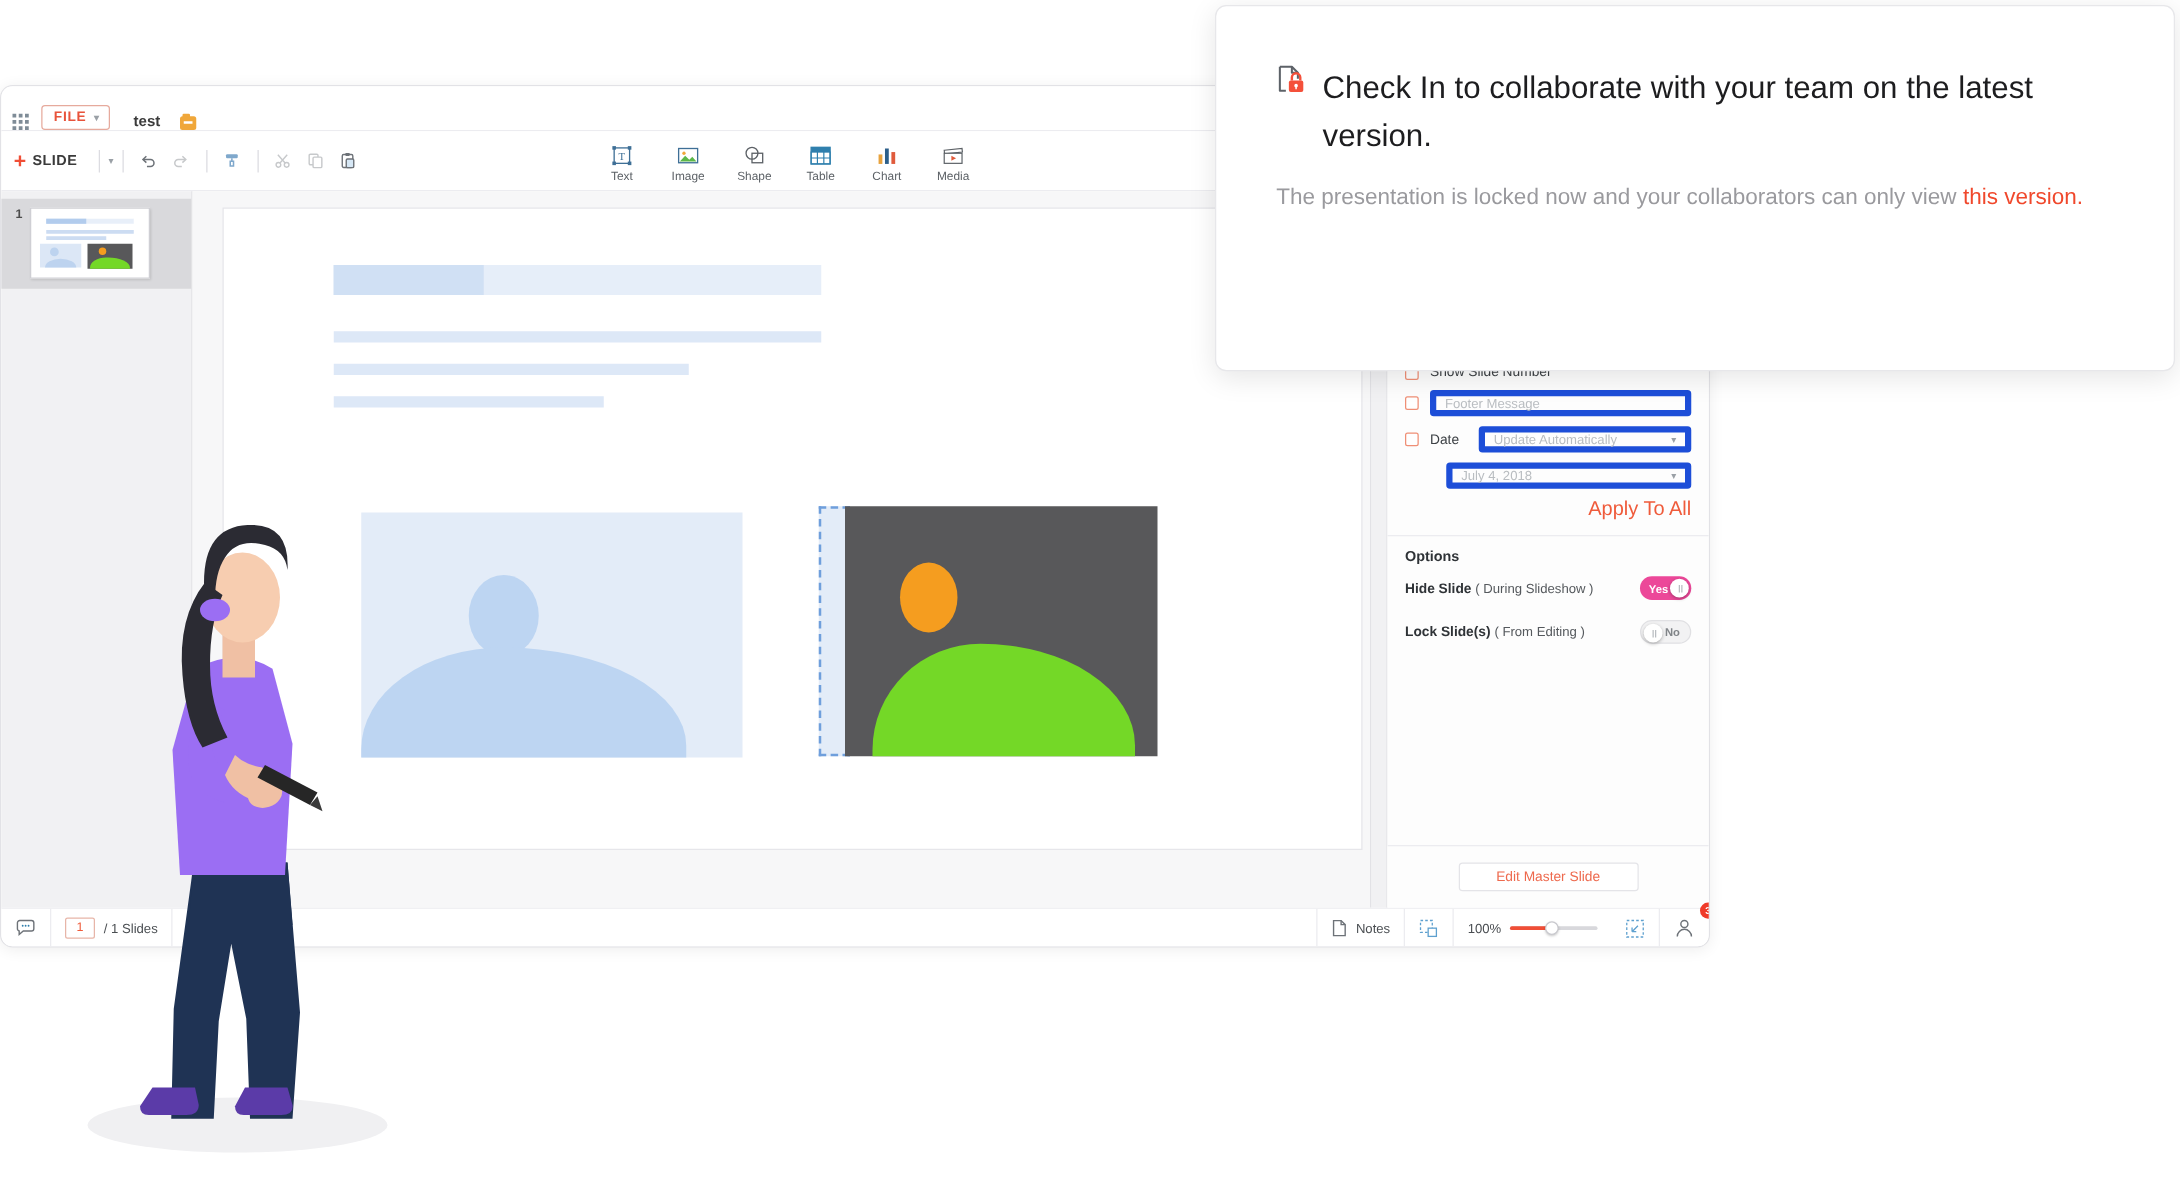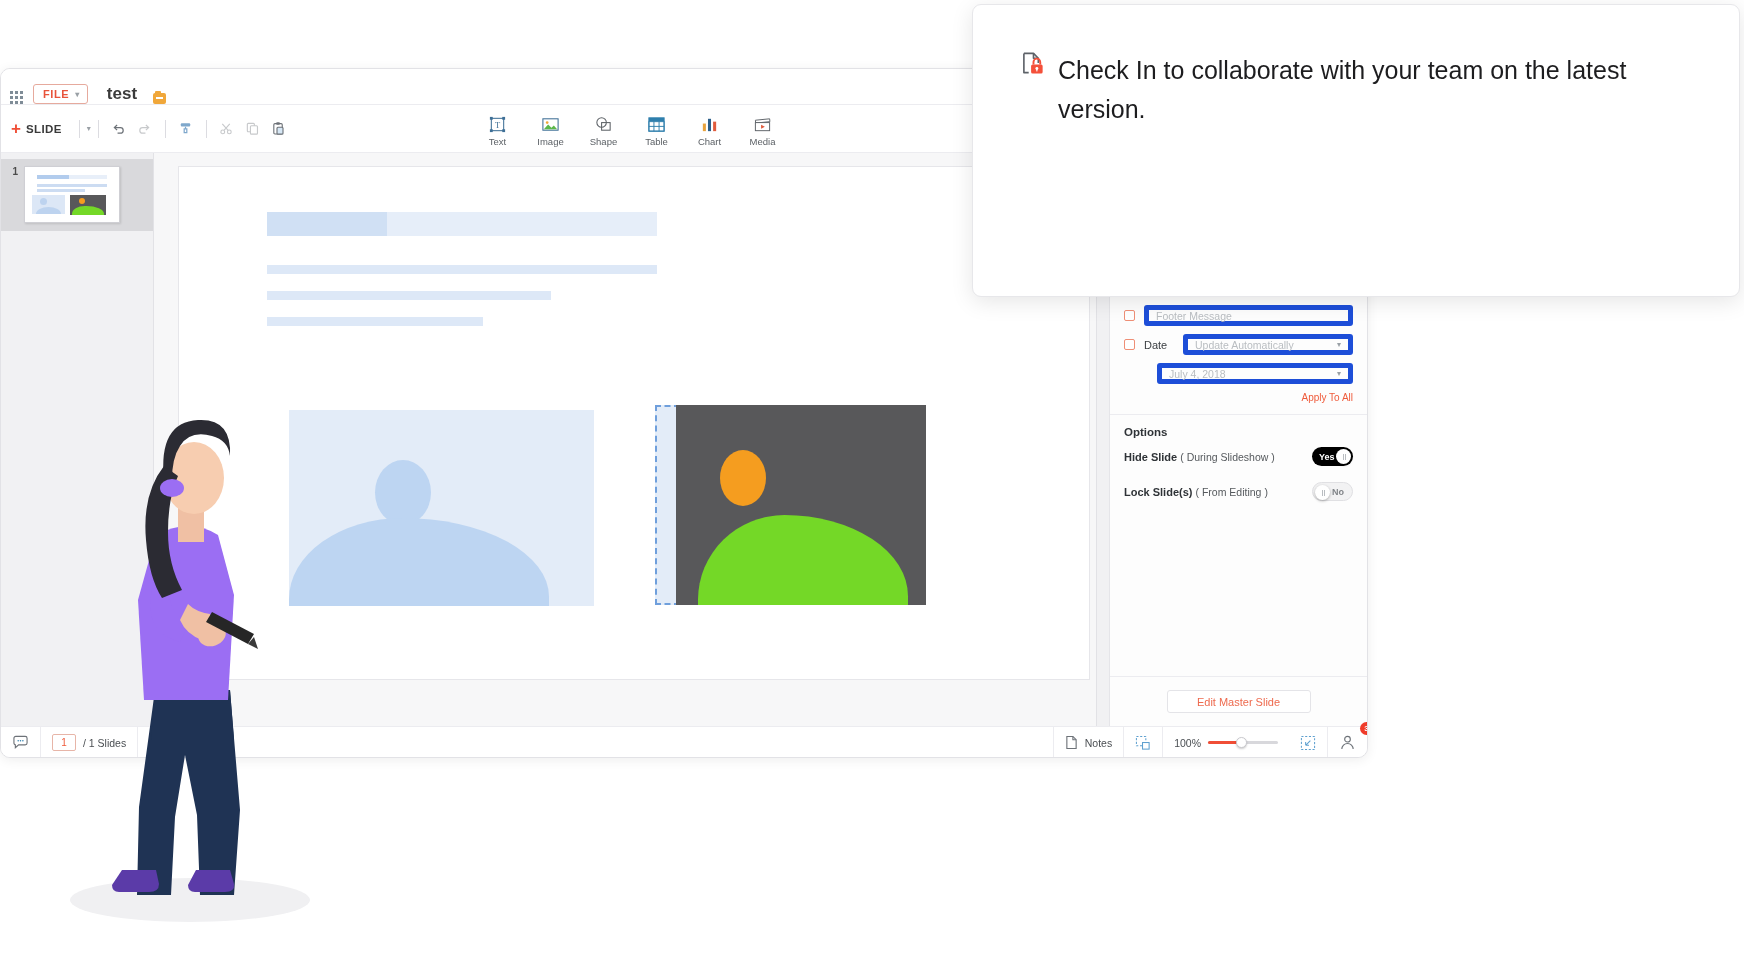--- a/index.html
+++ b/index.html
@@ -30,21 +30,21 @@
   }
   .grid-icon { display: grid; grid-template-columns: repeat(3,3px); gap: 2px; cursor: pointer; }
   .grid-icon i { width: 3px; height: 3px; background: #7f8c97; display:block; }
   .file-btn {
     border: 1px solid #e6aa9d; border-radius: 3px;
     color: #e8533b; font-size: 11px; font-weight: bold;
     letter-spacing: .6px; padding: 3px 7px 3px 9px;
     display:flex; align-items:center; gap:6px; cursor:pointer;
   }
   .caret { font-size: 8px; color:#9aa0a6; }
-  .doc-title { font-size: 17px; color: #3b3b3b; font-weight:600; margin-left:9px; }
+  .doc-title { font-size: 12px; color: #3b3b3b; font-weight:600; margin-left:9px; }
   .folder-ic {
     width: 13px; height: 11px; background: #f0a73a; border-radius:2px;
     position: relative; margin-left: 6px;
   }
   .folder-ic::before {
     content:""; position:absolute; left:2px; top:-2px; width:6px; height:3px;
     background:#f0a73a; border-radius:1px 1px 0 0;
   }
   .folder-ic::after{
     content:""; position:absolute; left:3px; top:4px; width:7px; height:2px; background:#fff;
@@ -126,21 +126,21 @@
   .chev { color:#aab0b6; font-size:11px; cursor:pointer; }
   .plabel { font-size:11.5px; font-weight:bold; color:#33373b; }
   .psel {
     margin-left:auto; border:1px solid #dcdce0; background:#fafafa; border-radius:3px;
     font-size:10.5px; color:#4a4e52; padding:3px 6px; width:88px;
     display:flex; align-items:center; justify-content:space-between; cursor:pointer;
   }
   .swatch { width:25px; height:21px; border:1px solid #e2e2e6; border-radius:3px; background:#fdfdfd;
     display:flex; align-items:center; justify-content:center; cursor:pointer;}
   .swatch i { width:9px; height:9px; border-radius:50%; border:1px solid #dadada; background:#f2f2f2; display:block;}
-  .applyall { font-size:10px; color:#f0836c; text-align:right; margin-top:7px; cursor:pointer; }
+  .applyall { font-size:16px; color:#f0836c; text-align:right; margin-top:7px; cursor:pointer; }
   .applyall.strong { color:#ef5b3b; }
   .wbtn {
     display:block; margin: 13px auto 2px auto; width:186px; height:23px;
     border:1px solid #dcdce0; border-radius:3px; background:linear-gradient(#fff,#f7f7f8);
     font-size:11px; color:#3a3e42; cursor:pointer; font-family:inherit;
   }
   .sechead { font-size:11.5px; font-weight:bold; color:#2f3337; margin-bottom:9px; }
   .crow { display:flex; align-items:center; gap:9px; margin-bottom: 8px; }
   .cbox { width:11px; height:11px; border:1.4px solid #ef8f76; border-radius:2px; background:#fff; cursor:pointer; flex:none;}
   .ctext { font-size:11px; color:#3c4044; }
@@ -151,21 +151,21 @@
   .inp.sel { justify-content:space-between; }
   .inp.ind { margin-left: 33px; }
   .tgl-row { display:flex; align-items:center; margin-bottom:16px; }
   .tgl-lbl { font-size:11px; color:#2f3337; }
   .tgl-lbl b { font-weight:bold; }
   .tgl-lbl span { color:#55595d; font-size:10.5px;margin-top:43px; }
   .toggle {
     margin-left:auto; width:41px; height:19px; border-radius:10px; position:relative; cursor:pointer;
     display:flex; align-items:center;
   }
-  .toggle.on { background:#000000; justify-content:flex-start; }
+  .toggle.on { background:#ec4899; justify-content:flex-start; }
   .toggle.off { background:#f2f2f3; border:1px solid #e0e0e3; justify-content:flex-end; }
   .toggle .tl { font-size:9px; font-weight:bold; }
   .toggle.on .tl { color:#fff; margin-left:7px; }
   .toggle.off .tl { color:#808488; margin-right:8px; }
   .knob {
     position:absolute; width:15px; height:15px; border-radius:50%; background:#fff; top:2px;
     box-shadow: 0 1px 3px rgba(0,0,0,.3); display:flex; align-items:center; justify-content:center;
   }
   .toggle.on .knob { right:2px; }
   .toggle.off .knob { left:2px; }
@@ -572,15 +572,18 @@
       <path d="M3 2.5 h10 l5 5 v5" stroke="#5d6268" stroke-width="1.7" stroke-linejoin="round"></path>
       <path d="M3 2.5 v20 h5" stroke="#5d6268" stroke-width="1.7" stroke-linejoin="round"></path>
       <path d="M13 2.5 v5 h5" stroke="#5d6268" stroke-width="1.7" stroke-linejoin="round"></path>
       <rect x="10.5" y="14" width="12" height="9.5" rx="1.6" fill="#f4503a"></rect>
       <path d="M13 14 v-2.6 a3.5 3.5 0 0 1 7 0 V14" stroke="#f4503a" stroke-width="2" fill="none"></path>
       <circle cx="16.5" cy="18.2" r="1.5" fill="#fff"></circle>
       <rect x="15.9" y="18.2" width="1.2" height="3" fill="#fff"></rect>
     </svg>
     <span class="ttxt">Check In to collaborate with your team on the latest version.</span>
   </div>
+  <div class="tip-body">
+    <span>The presentation is locked now and your collaborators can only view </span><span class="hl">this version.</span>
+  </div>
 </div>
 
 </div>
 
 </body></html>

